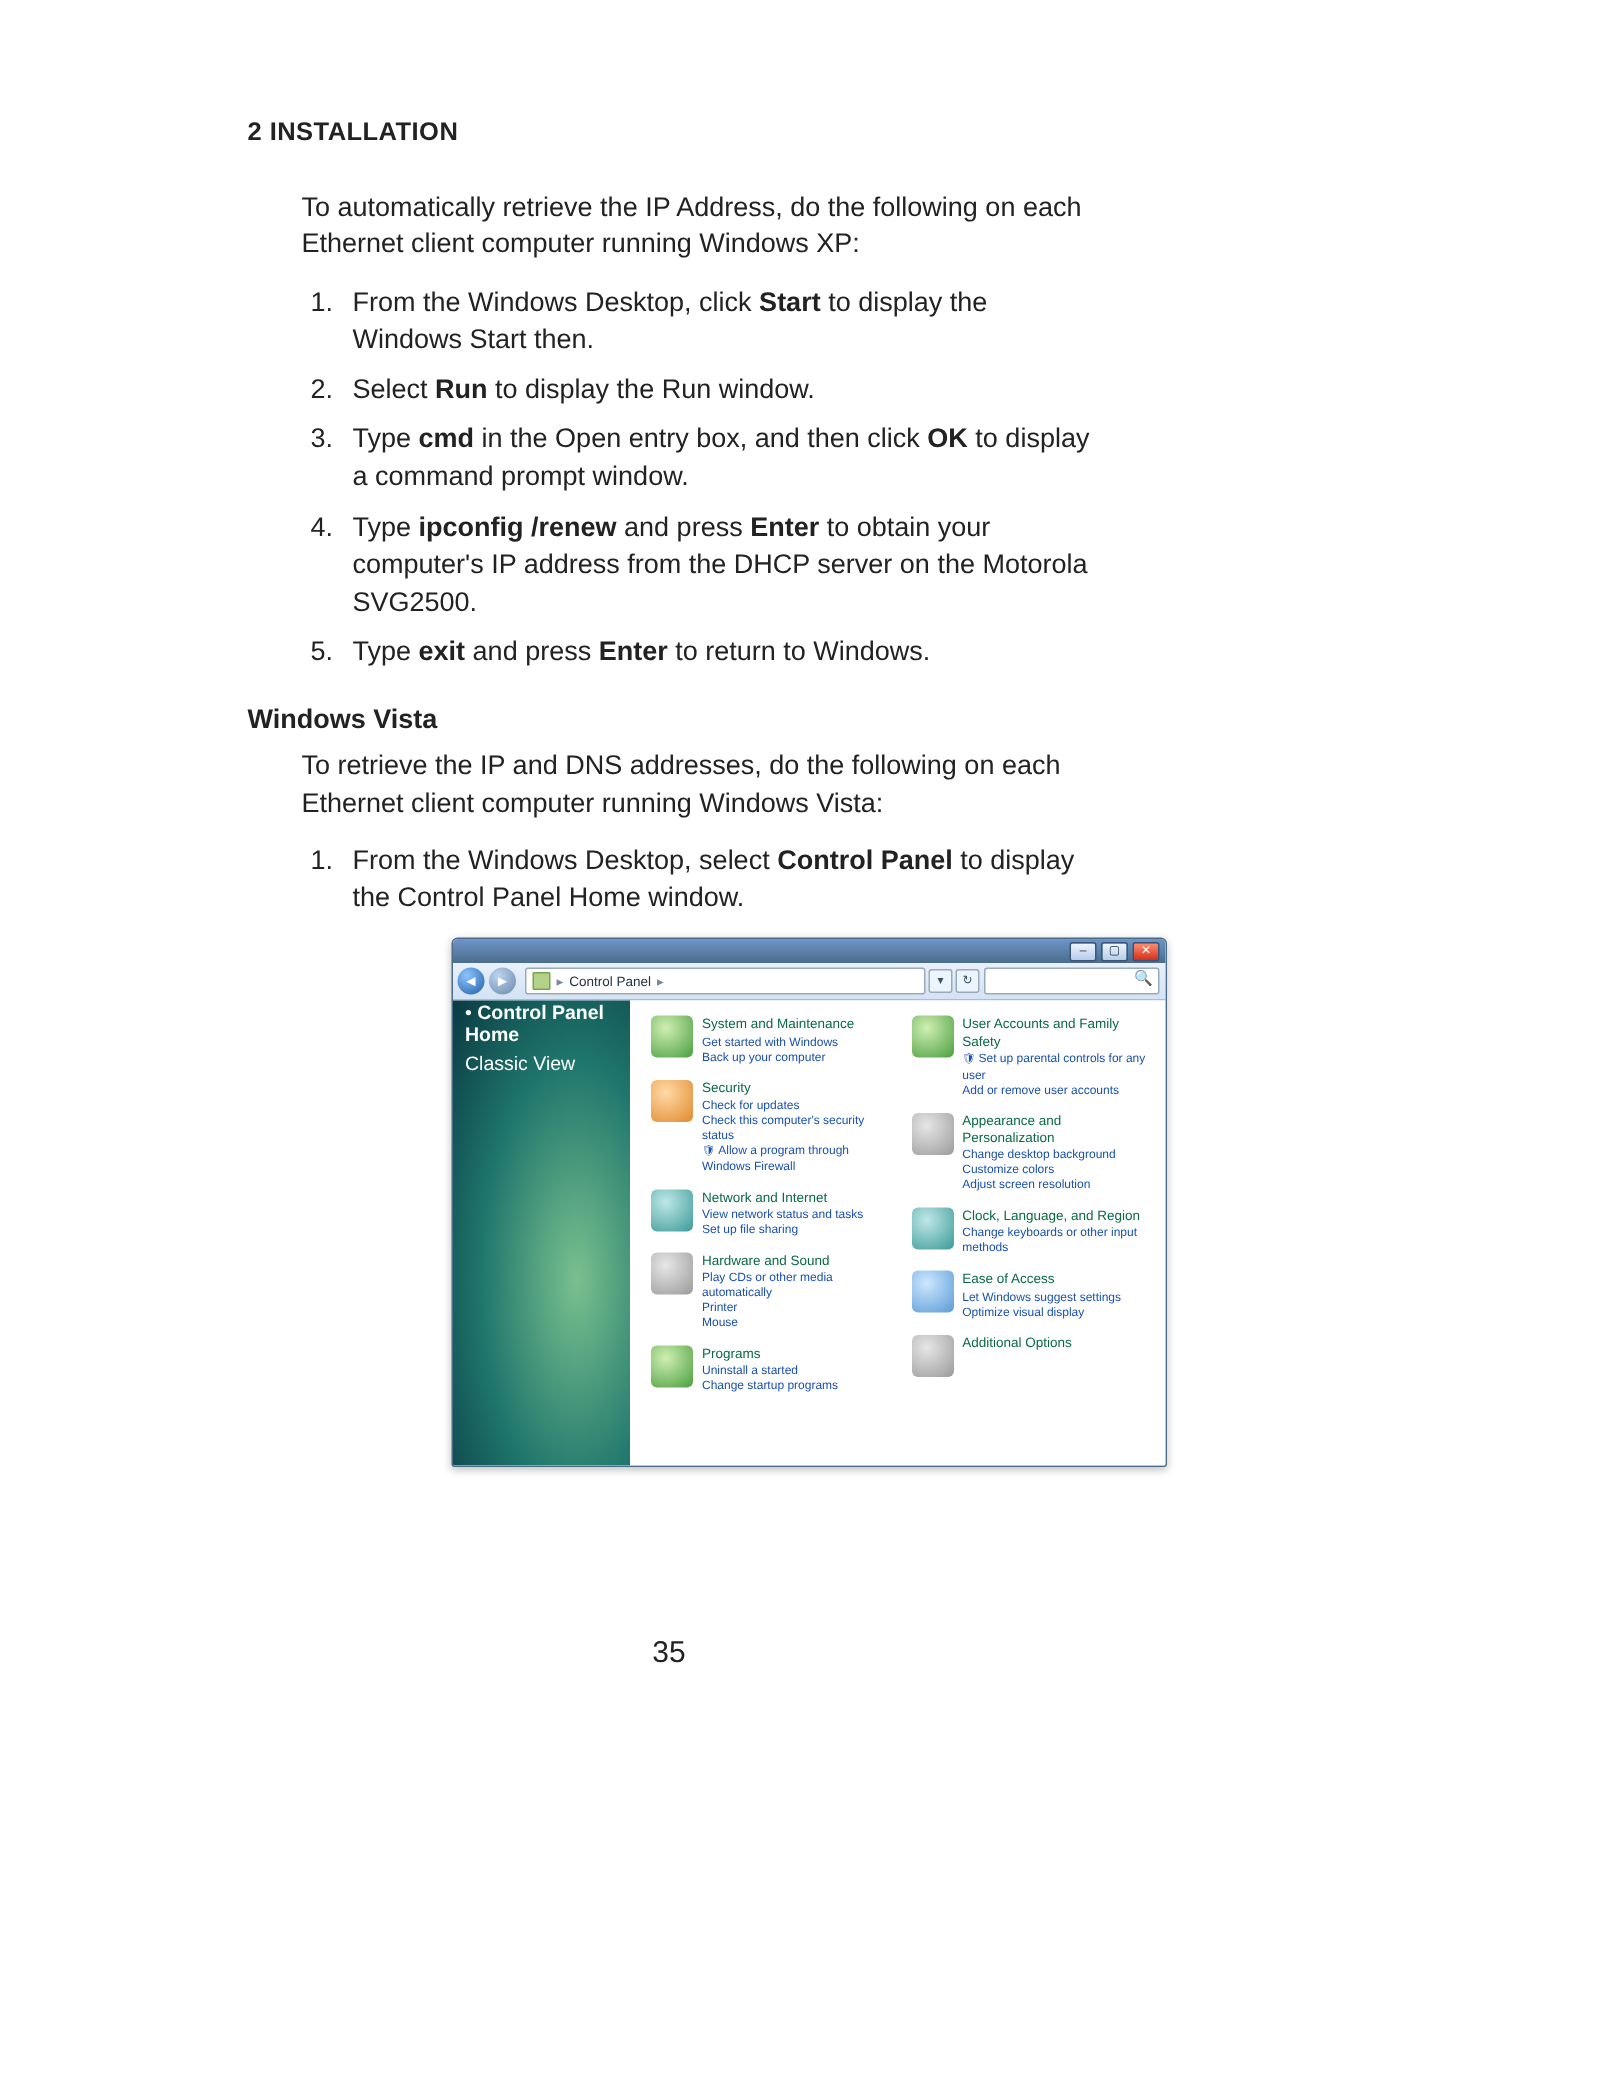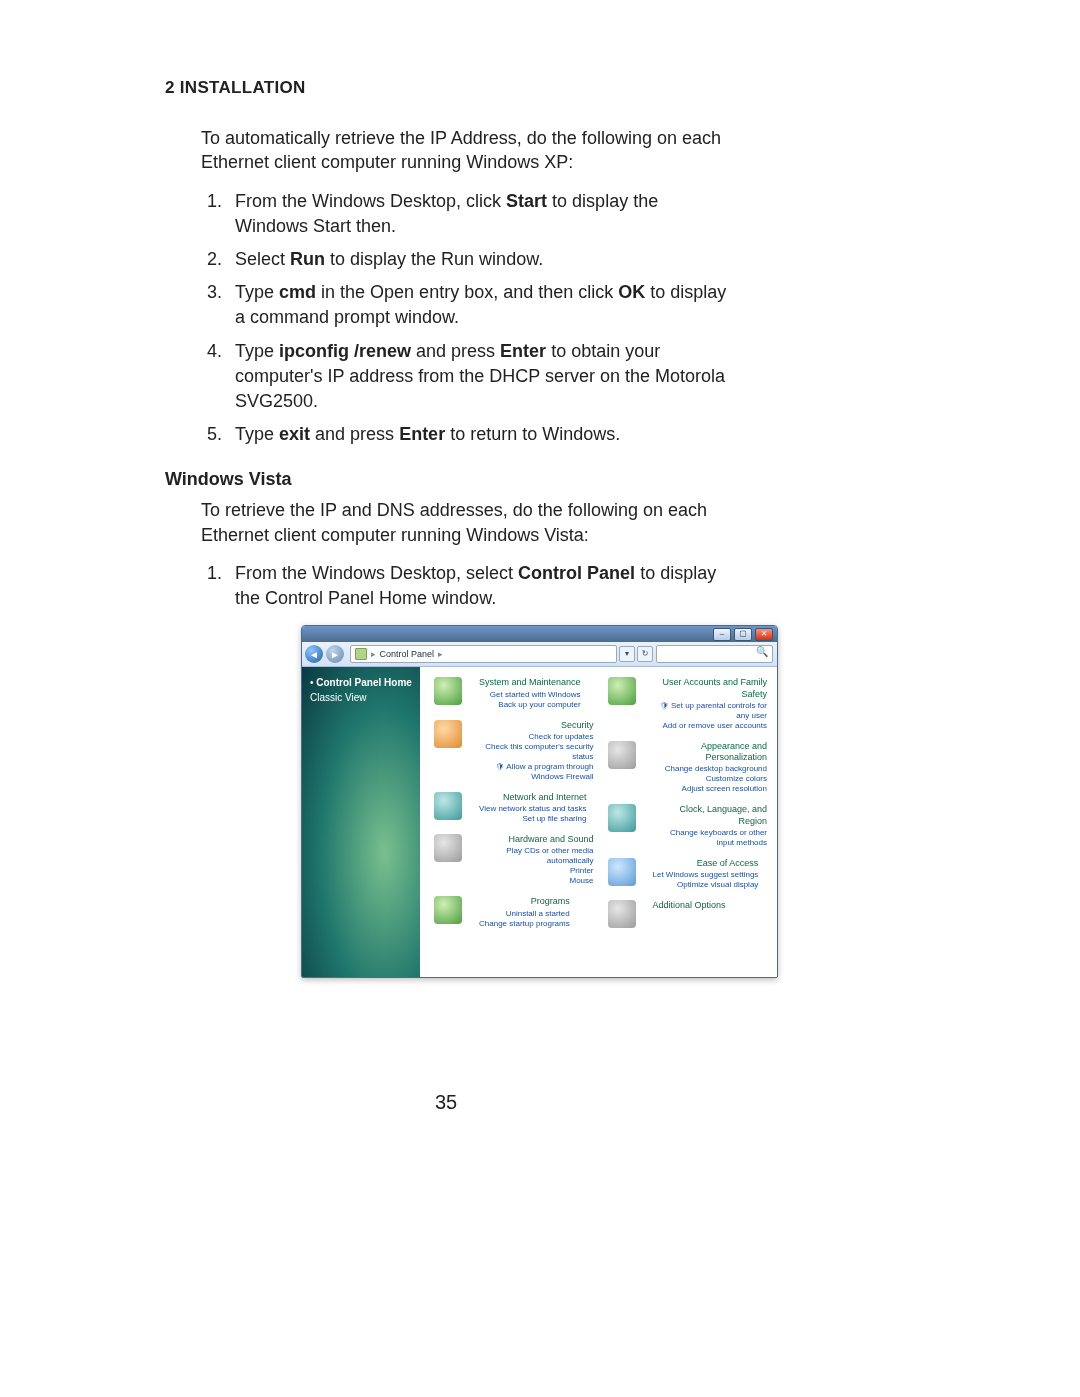--- a/index.html
+++ b/index.html
@@ -122,38 +122,38 @@
   }
   .search-box::after{content:"🔍";position:absolute;right:3px;top:0;font-size:10px;color:#789;}
   
   .cp-body {
     display:flex;
     height: 310px;
   }
   .cp-side {
     width: 118px;
     background: radial-gradient(ellipse at 70% 60%, #79c08e 0%, #1f766c 55%, #0a3a42 100%);
-    padding: 10px 8px;
+    padding: 0 8px;
     box-sizing:border-box;
-    font-size: 10px;
+    font-size: 13px;
     color:#fff;
   }
   .cp-side .side-item { margin-bottom:4px; }
   .cp-side .bullet::before{content:"• ";}
   .cp-main {
     flex:1;
     background:#fff;
     padding: 10px 10px 6px 14px;
     display:flex;
     gap: 14px;
     font-size: 8px;
     line-height: 1.25;
   }
   .cp-col { flex:1; display:flex; flex-direction:column; gap:10px; }
-  .cp-cat { display:flex; gap:17px;text-align:right; }
+  .cp-cat { display:flex; gap:6px; }
   .cp-cat .ico {
     width:28px;height:28px;flex:0 0 28px;border-radius:4px;
     background: radial-gradient(circle at 35% 30%, #cde7ff, #5a9bd5);
     position:relative;
   }
   .ico.green{background:radial-gradient(circle at 35% 30%,#cfeeb3,#4a9e3f);}
   .ico.gray{background:radial-gradient(circle at 35% 30%,#e6e6e6,#9a9a9a);}
   .ico.orange{background:radial-gradient(circle at 35% 30%,#ffd9a6,#e08a2e);}
   .ico.teal{background:radial-gradient(circle at 35% 30%,#bfe7e6,#3a9a99);}
   .cp-cat h4{

